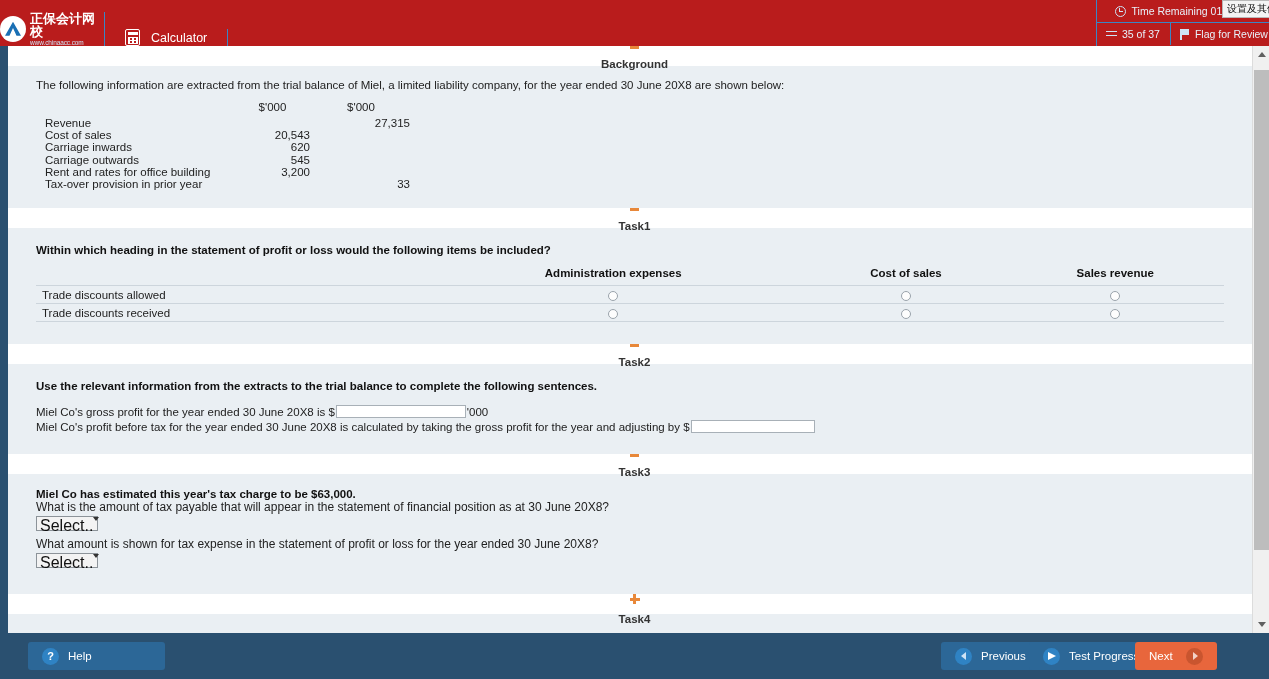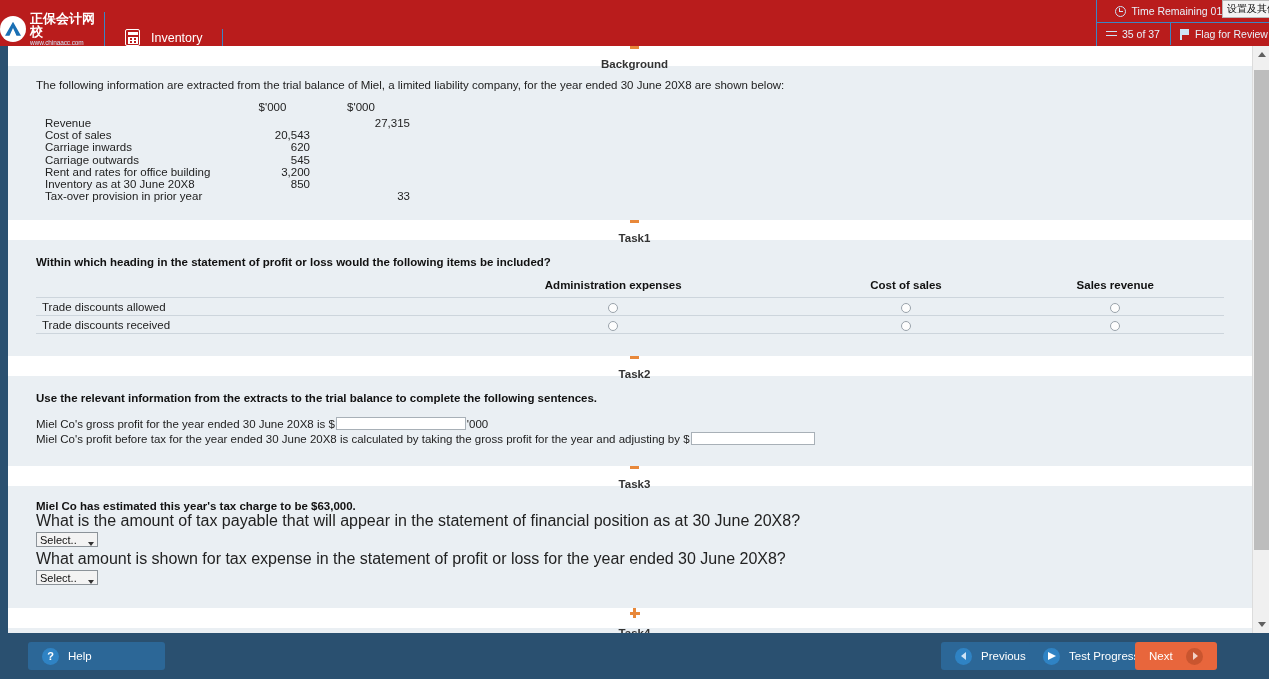--- a/index.html
+++ b/index.html
@@ -154,21 +154,21 @@
 
   
   .tb { font-size: 11.5px; color: #222; border-collapse: collapse; margin-left: 9px; }
   .tb td { padding: 0; height: 12.2px; line-height: 12.2px; white-space: nowrap; }
   .tb .c-name { width: 190px; }
   .tb .c-v1 { width: 77px; text-align: right; padding-right: 2px; }
   .tb .c-v2 { width: 100px; text-align: right; padding-right: 2px; }
   .tb .hdr { text-align: center; font-weight: normal; padding-bottom: 3px; height: 16px; }
 
   .q-text { font-size: 11.5px; font-weight: bold; color: #111; }
-  .q-text-n { font-size: 16px; color: #222; }
+  .q-text-n { font-size: 12px; color: #222; }
 
   
   .t1 { width: 100%; border-collapse: collapse; font-size: 11.5px; margin-top: 11px; }
   .t1 th {
     font-size: 11.5px; font-weight: bold; color: #111;
     padding: 0 0 6px 0; text-align: center;
     border-bottom: 1px solid #cdd5dc;
   }
   .t1 th.lead { width: 385px; border-bottom: 1px solid #cdd5dc; }
   .t1 td {
@@ -184,21 +184,21 @@
   .sent + .sent { margin-top: 2px; }
   .txtinput {
     height: 13px; border: 1px solid #a8b0b7; background: #ffffff;
     margin: 0 1px; display: inline-block; vertical-align: middle;
   }
   .in-w1 { width: 130px; }
   .in-w2 { width: 124px; }
 
   .selbox {
     height: 15px; width: 62px; border: 1px solid #8c9399; background: #f3f3f3;
-    font-size: 11px; color: #111; display: inline-flex; align-items: flex-end;
+    font-size: 16px; color: #111; display: inline-flex; align-items: flex-start;
     padding: 0 3px; justify-content: space-between; margin-top: 2px;
   }
   .caret {
     width: 0; height: 0; border-left: 3.2px solid transparent;
     border-right: 3.2px solid transparent; border-top: 4px solid #333;
   }
 
   
   .scrollbar {
     position: absolute; top: 46px; left: 1252px;
@@ -272,21 +272,21 @@
       <div class="logo-mark"></div>
       <div class="logo-text">
         <div class="logo-cn">正保会计网校</div>
         <div class="logo-url">www.chinaacc.com</div>
       </div>
     </div>
   </div>
 
   <div class="calc-cell">
     <span class="calc-icon"></span>
-    <span class="calc-label">Inventory</span>
+    <span class="calc-label">Calculator</span>
   </div>
 
   <div class="topbar-right">
     <div class="timer-row">
       <span class="clock-icon"></span>
       <span>Time Remaining 01:58:17</span>
     </div>
     <div class="nav-row">
       <div class="progress-chunk">
         <span class="updown-icon"></span>
@@ -340,25 +340,20 @@
         <td class="c-name">Carriage outwards</td>
         <td class="c-v1">545</td>
         <td class="c-v2"></td>
       </tr>
       <tr>
         <td class="c-name">Rent and rates for office building</td>
         <td class="c-v1">3,200</td>
         <td class="c-v2"></td>
       </tr>
       <tr>
-        <td class="c-name">Inventory as at 30 June 20X8</td>
-        <td class="c-v1">850</td>
-        <td class="c-v2"></td>
-      </tr>
-      <tr>
         <td class="c-name">Tax-over provision in prior year</td>
         <td class="c-v1"></td>
         <td class="c-v2">33</td>
       </tr>
     </tbody>
       </table>
   </div>
 
   <div class="section-head" style="margin-top:18px;">
     <span class="toggle-minus"></span>

